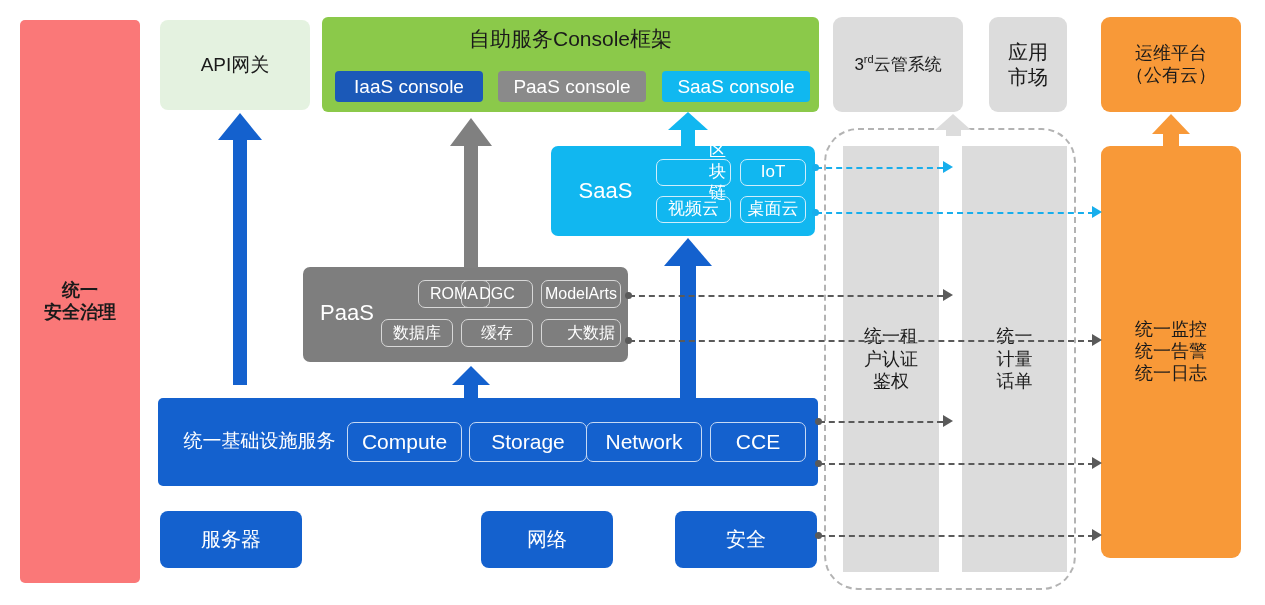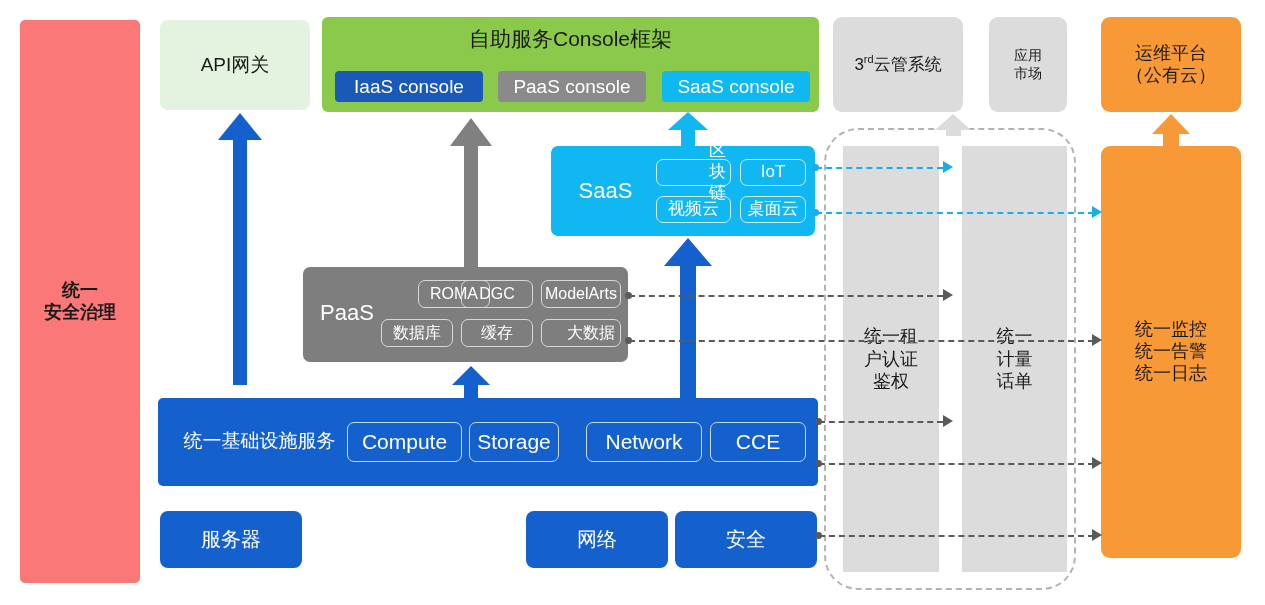--- a/index.html
+++ b/index.html
@@ -81,21 +81,21 @@
   
   #third-cloud {
     left: 833px; top: 17px; width: 130px; height: 95px;
     background: #DCDCDC; border-radius: 9px;
     color: #1a1a1a; font-size: 17px;
   }
   #third-cloud sup { font-size: 11px; }
   #app-market {
     left: 989px; top: 17px; width: 78px; height: 95px;
     background: #DCDCDC; border-radius: 9px;
-    color: #1a1a1a; font-size: 14px;
+    color: #1a1a1a; font-size: 20px;
   }
 
   
   #ops-public {
     left: 1101px; top: 17px; width: 140px; height: 95px;
     background: #F89938; border-radius: 9px;
     color: #1a1a1a; font-size: 18px;
   }
   
   #ops-monitor {
@@ -266,27 +266,27 @@
     <div class="paas-chip" style="left:158px; top:13px; width:72px;">DGC</div>
     <div class="paas-chip" style="left:238px; top:13px; width:80px;">ModelArts</div>
     <div class="paas-chip" style="left:78px;  top:52px; width:72px;">数据库</div>
     <div class="paas-chip" style="left:158px; top:52px; width:72px;">缓存</div>
     <div class="paas-chip" style="left:238px; top:52px; width:80px;padding-left:20px;">大数据</div>
   </div>
 
   <div class="box" id="infra-bar">
     <div class="lbl">统一基础设施服务</div>
     <div class="infra-chip" style="left:189px; width:115px;">Compute</div>
-    <div class="infra-chip" style="left:311px; width:90px;">Storage</div>
+    <div class="infra-chip" style="left:311px; width:118px;">Storage</div>
     <div class="infra-chip" style="left:428px; width:116px;">Network</div>
     <div class="infra-chip" style="left:552px; width:96px;">CCE</div>
   </div>
 
   <div class="hw-box" style="left:160px; width:142px;">服务器</div>
-  <div class="hw-box" style="left:526px; width:142px;">网络</div>
+  <div class="hw-box" style="left:481px; width:132px;">网络</div>
   <div class="hw-box" style="left:675px; width:142px;">安全</div>
 
   <svg width="1265" height="605" style="position:absolute;left:0;top:0;pointer-events:none;">
 
     <g>
       <rect x="233" y="133" width="14" height="252" fill="#1461CE"></rect>
       <polygon points="240,113 262,140 218,140" fill="#1461CE"></polygon>
     </g>
 
     <g>

